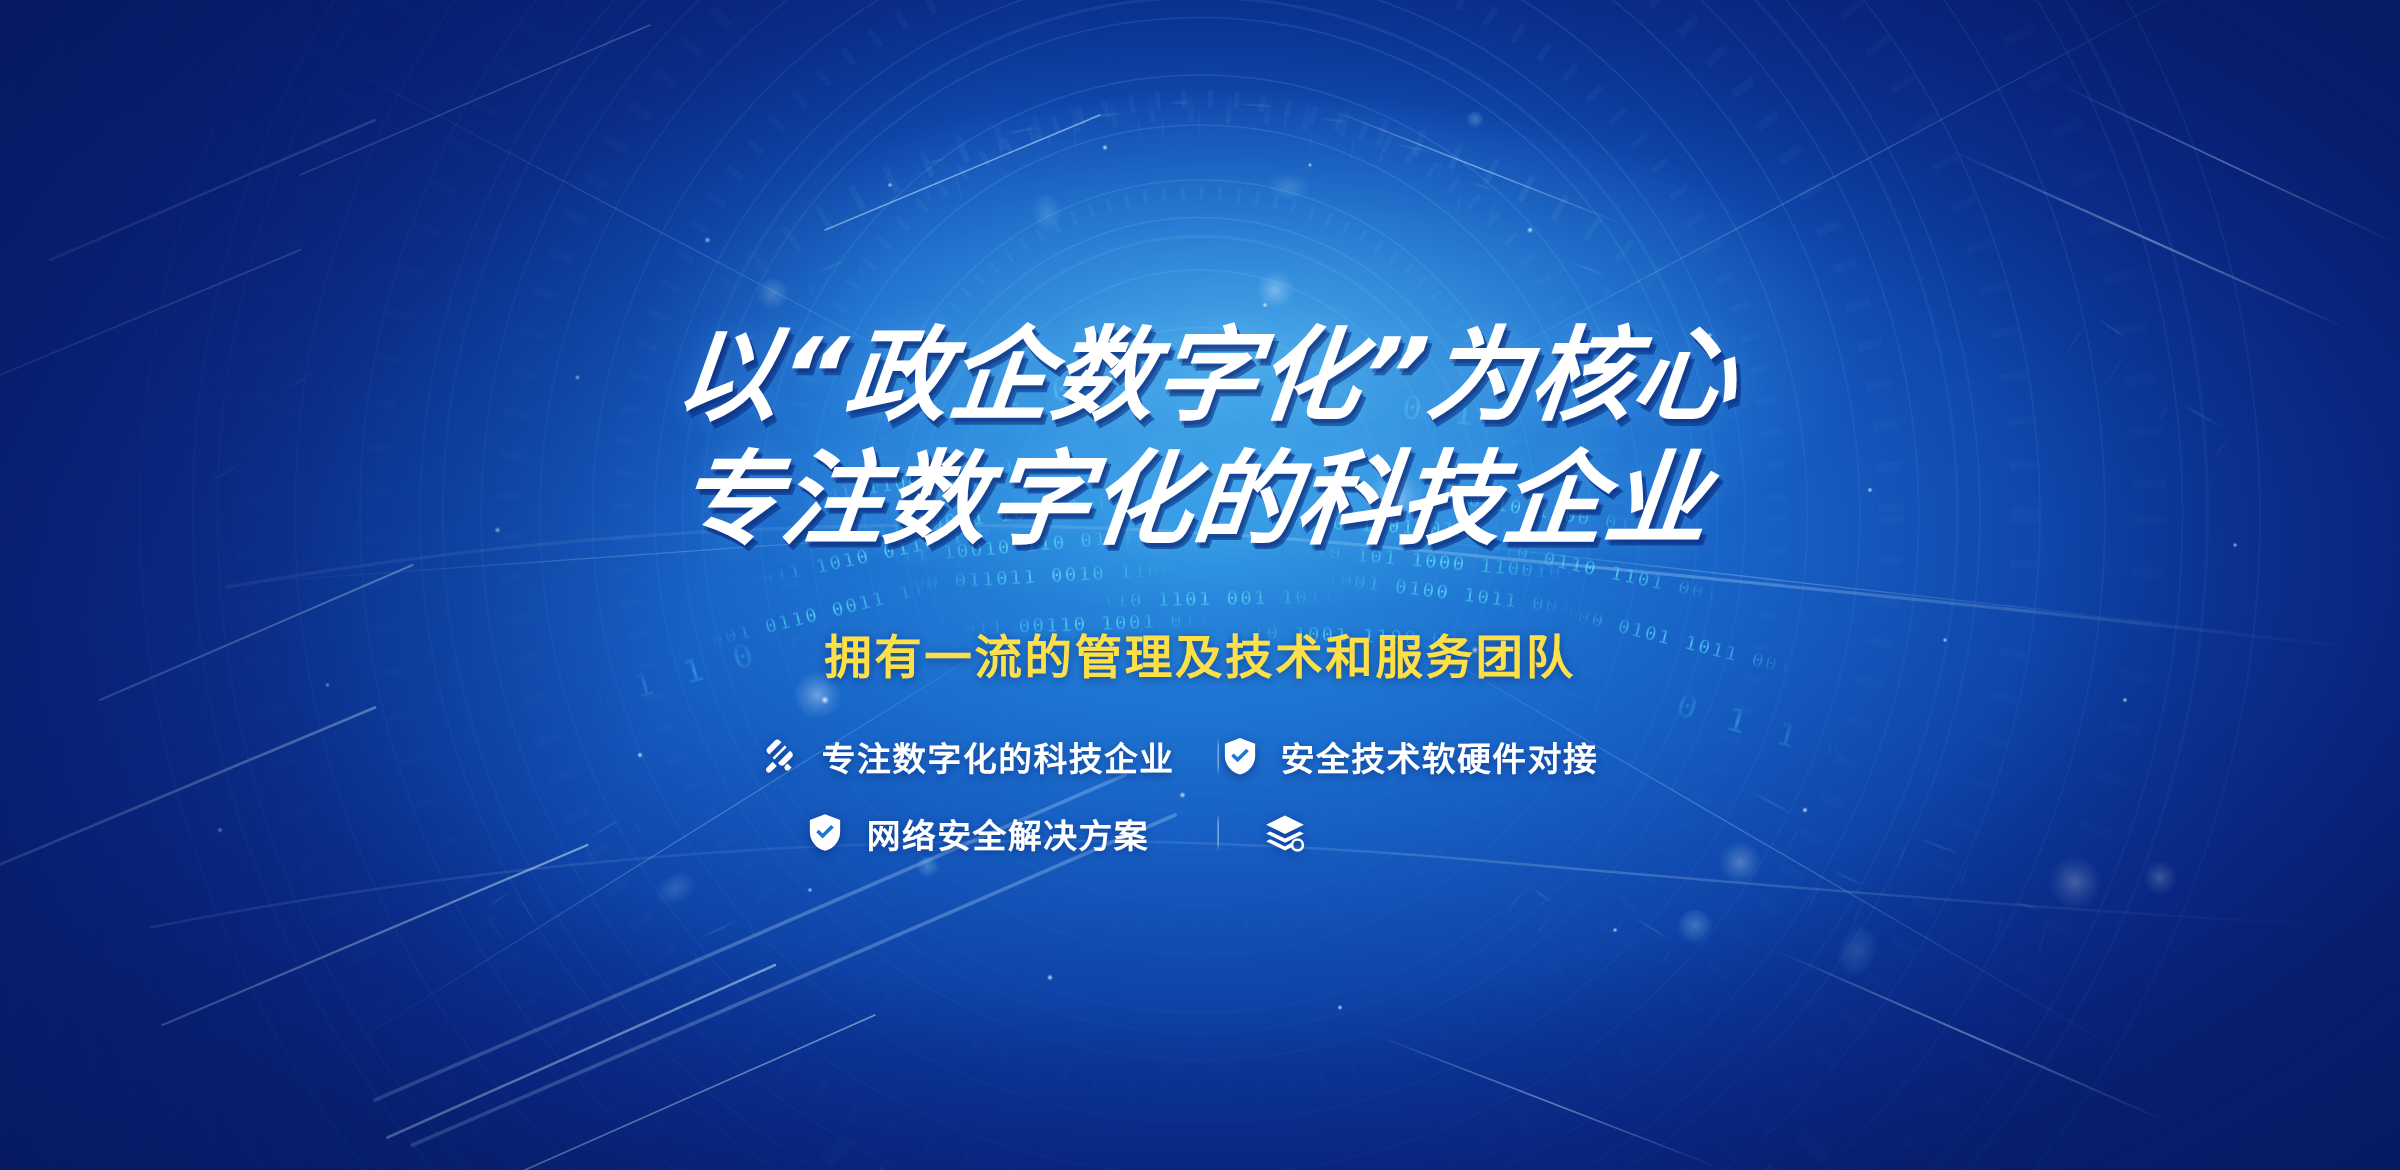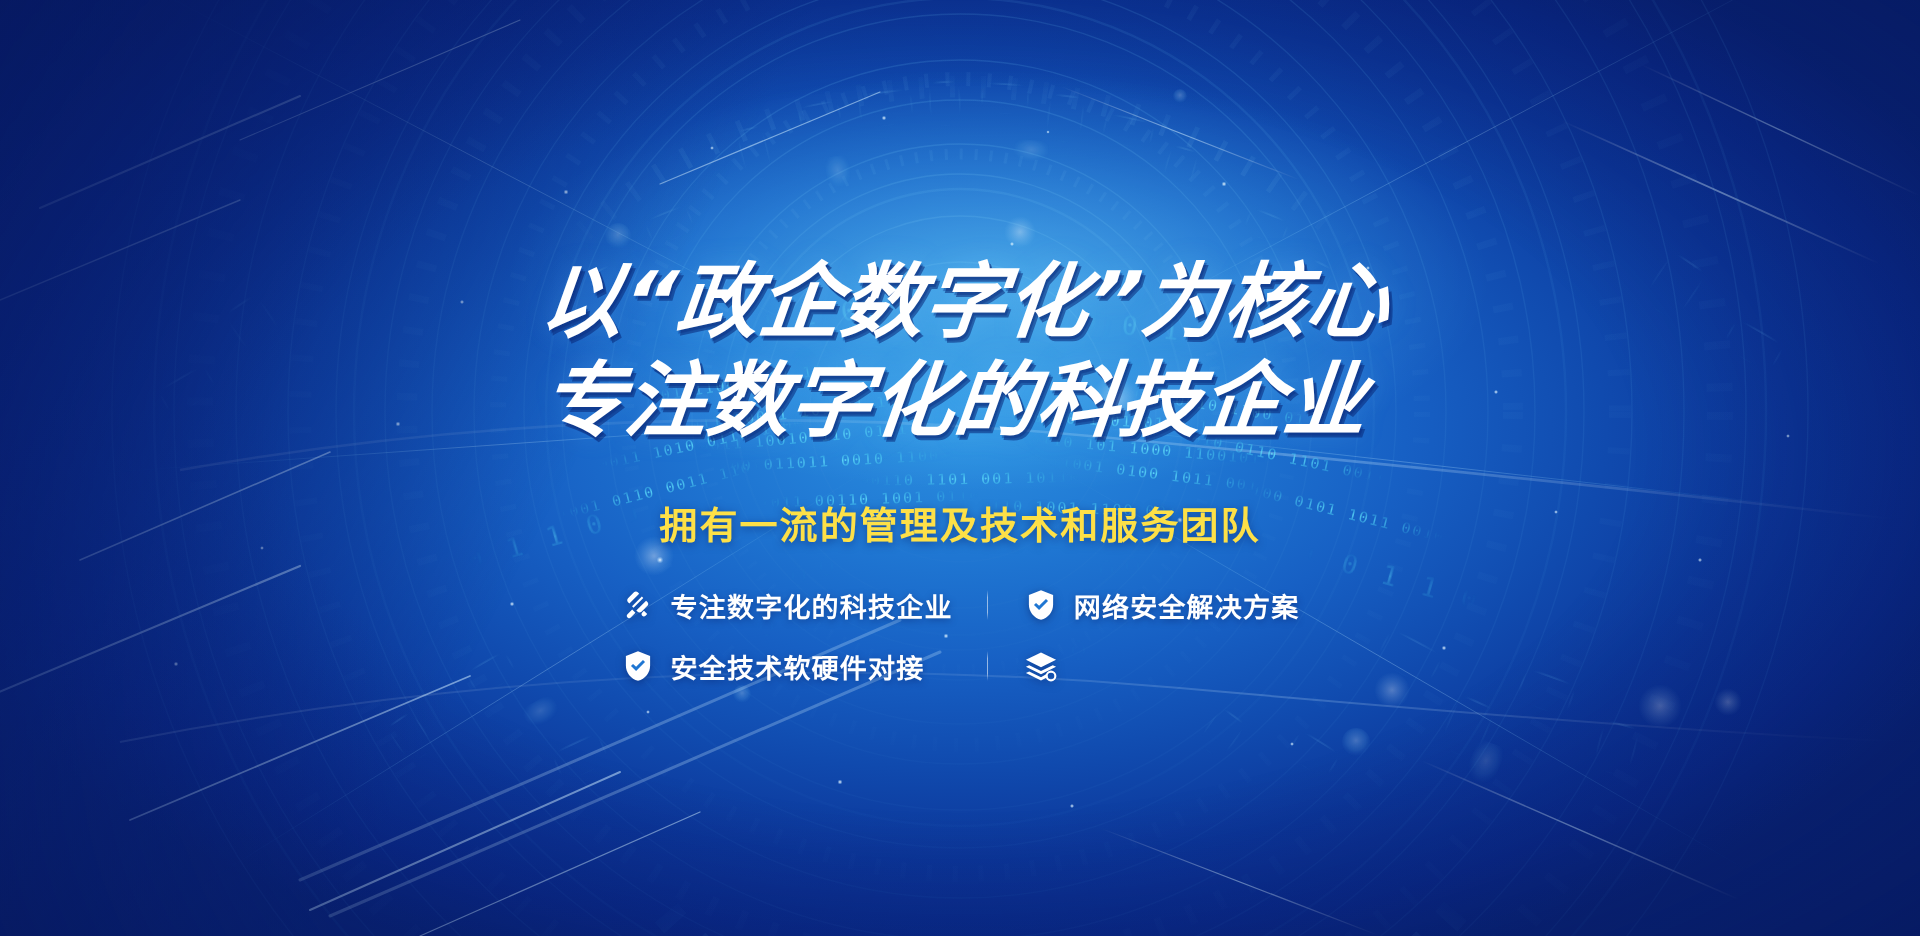--- a/index.html
+++ b/index.html
@@ -380,38 +380,38 @@
         <span class="f-icon">
           <svg viewBox="0 0 32 32" aria-hidden="true">
             <path d="M12.2 4.1c1 -1 2.6 -1 3.6 0l1.3 1.3 -9.2 9.2 -1.3 -1.3c-1 -1 -1 -2.6 0 -3.6zM19.6 7.9l1.4 1.4 -9.2 9.2 -1.4 -1.4zM23.6 11.9l1.3 1.3c1 1 1 2.6 0 3.6l-5.6 5.6c-1 1 -2.6 1 -3.6 0l-1.3 -1.3zM10.5 20.2l3.1 3.1 -4.4 4.4c-0.9 0.9 -2.3 0.9 -3.1 0 -0.9 -0.9 -0.9 -2.3 0 -3.1zM21.6 21.4l3.1 3.1 -1.6 1.6c-0.9 0.9 -2.3 0.9 -3.1 0 -0.9 -0.9 -0.9 -2.3 0 -3.1z"></path>
           </svg>
         </span>
         <span class="f-label">专注数字化的科技企业</span>
       </div>
 
       <div class="divider"></div>
 
+      <div class="feature left">
+        <span class="f-icon">
+          <svg viewBox="0 0 32 32" aria-hidden="true">
+            <path d="M16 2.2 4.6 6.6v9.1c0 6.6 4.6 12.5 11.4 14.1 6.8 -1.6 11.4 -7.5 11.4 -14.1V6.6z"></path>
+            <path d="M14.2 20.6 9.4 15.9l1.9 -1.9 2.9 2.8 6.5 -6.4 1.9 1.9z" fill="#1f76d2"></path>
+          </svg>
+        </span>
+        <span class="f-label">安全技术软硬件对接</span>
+      </div>
+
       <div class="feature right">
         <span class="f-icon">
           <svg viewBox="0 0 32 32" aria-hidden="true">
             <path d="M16 2.2 4.6 6.6v9.1c0 6.6 4.6 12.5 11.4 14.1 6.8 -1.6 11.4 -7.5 11.4 -14.1V6.6z"></path>
             <path d="M14.2 20.6 9.4 15.9l1.9 -1.9 2.9 2.8 6.5 -6.4 1.9 1.9z" fill="#1f76d2"></path>
           </svg>
         </span>
         <span class="f-label">网络安全解决方案</span>
-      </div>
-
-      <div class="feature left">
-        <span class="f-icon">
-          <svg viewBox="0 0 32 32" aria-hidden="true">
-            <path d="M16 2.2 4.6 6.6v9.1c0 6.6 4.6 12.5 11.4 14.1 6.8 -1.6 11.4 -7.5 11.4 -14.1V6.6z"></path>
-            <path d="M14.2 20.6 9.4 15.9l1.9 -1.9 2.9 2.8 6.5 -6.4 1.9 1.9z" fill="#1f76d2"></path>
-          </svg>
-        </span>
-        <span class="f-label">安全技术软硬件对接</span>
       </div>
 
       <div class="divider"></div>
 
       <div class="feature right">
         <span class="f-icon">
           <svg viewBox="0 0 32 32" aria-hidden="true">
             <path d="M16 3.2 1.8 10.2 16 17.2l14.2 -7z"></path>
             <path d="M4.9 15.2 1.8 16.7 16 23.7l14.2 -7 -3.1 -1.5L16 20.6z"></path>
             <path d="M4.9 21.1 1.8 22.6 16 29.6l6.4 -3.2 -1.6 -2.6L16 26.5z"></path>

